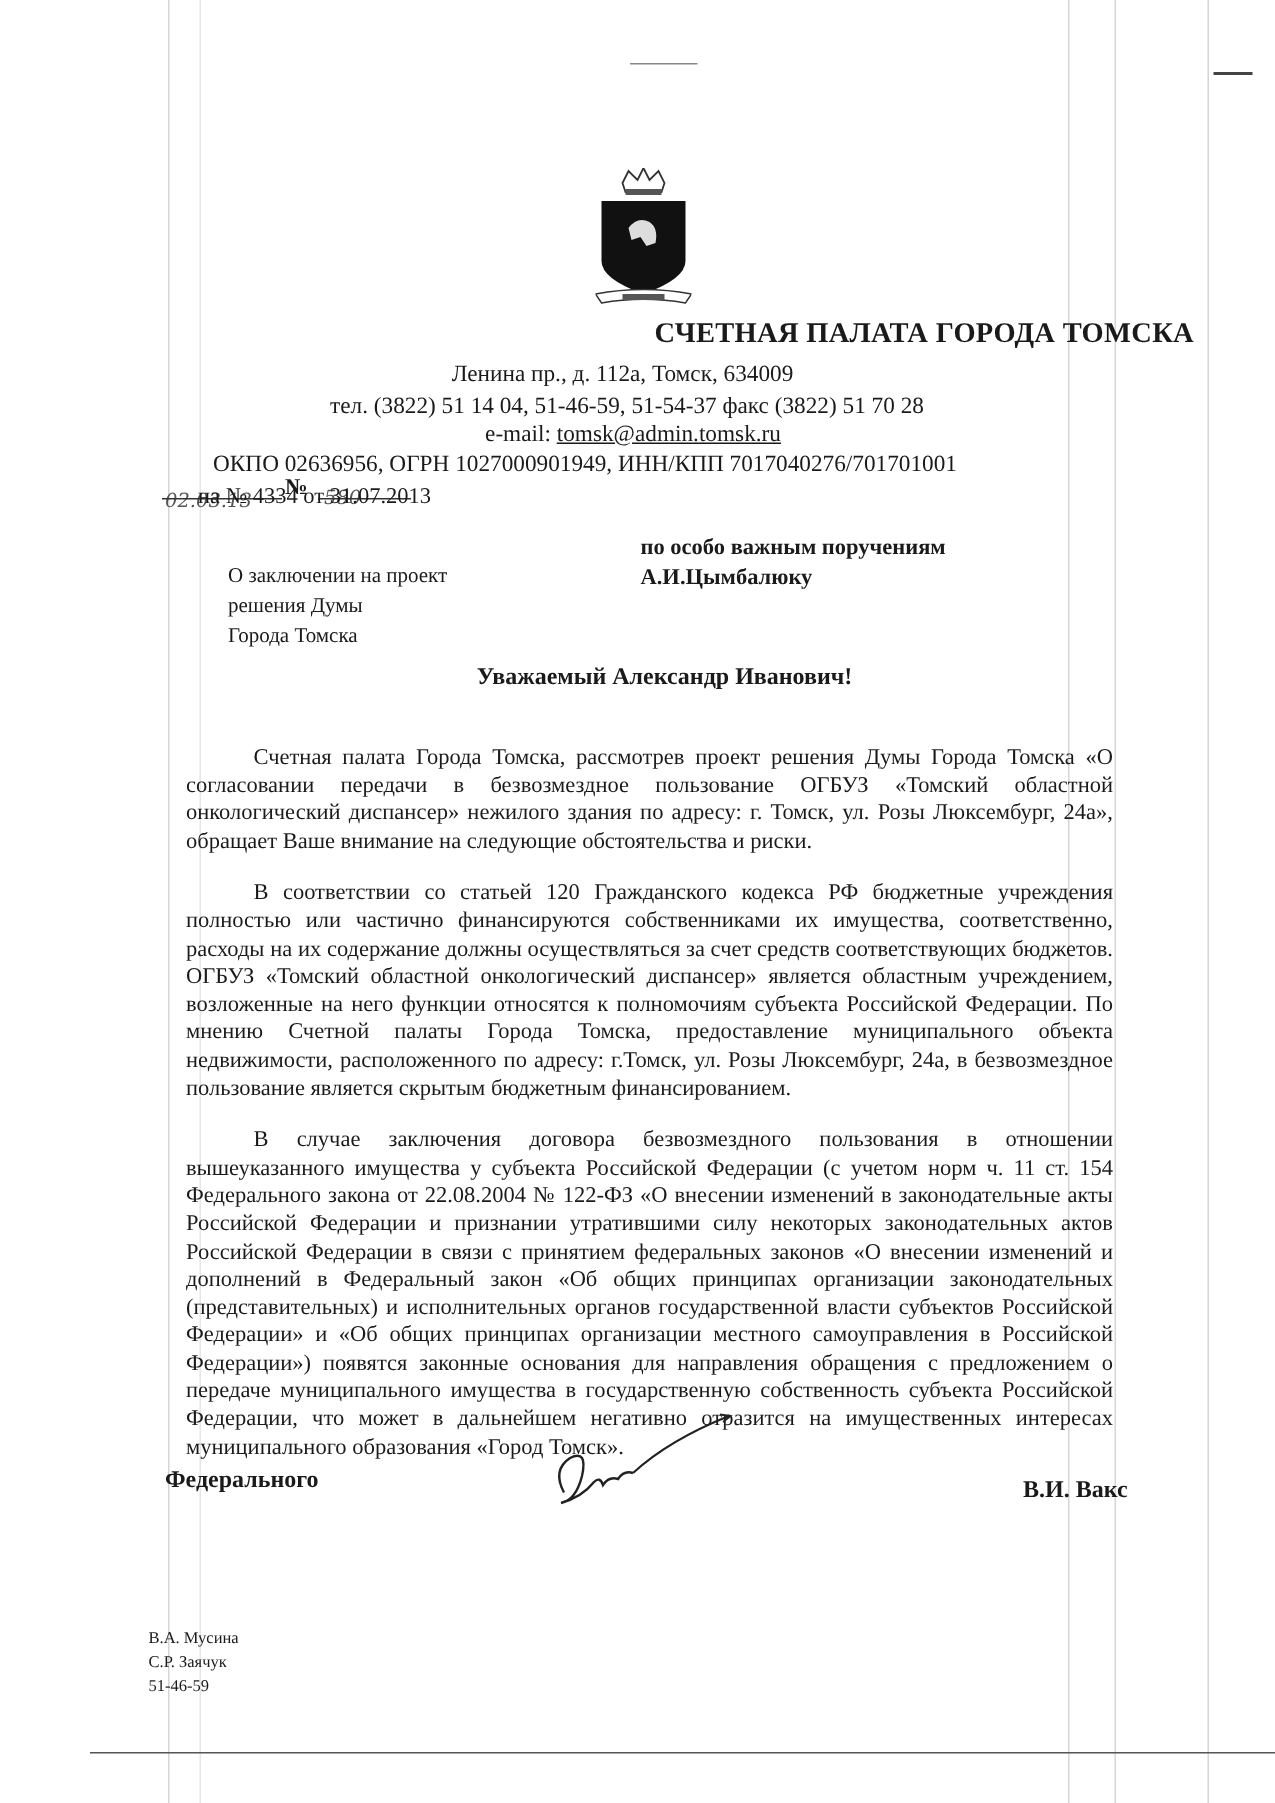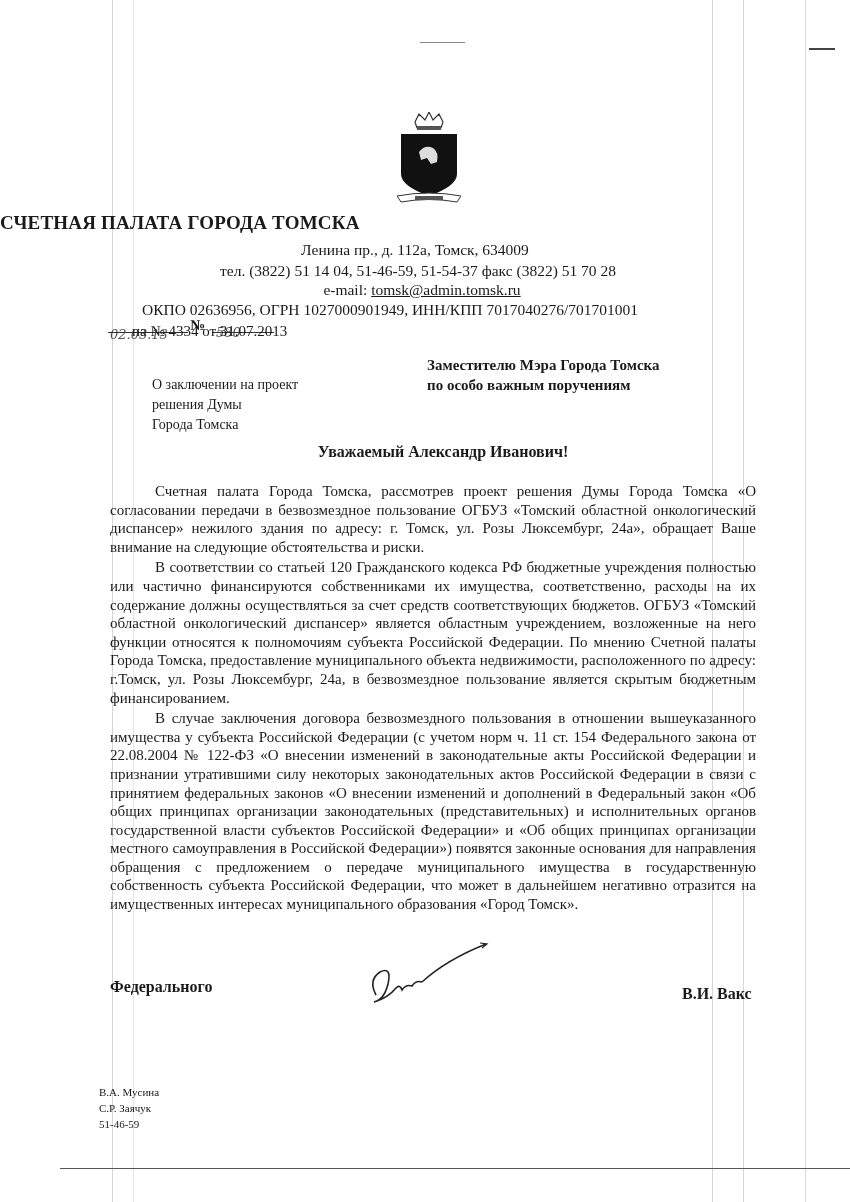--- a/index.html
+++ b/index.html
@@ -2,35 +2,35 @@
 <html><head>
 <meta charset="utf-8">
 <style>
   html, body { margin:0; padding:0; }
   body { width:850px; height:1202px; background:#ffffff; position:relative; overflow:hidden;
          font-family:"Liberation Serif", serif; color:#1a1a1a; }
   .vline { position:absolute; top:0; bottom:0; width:1px; background:#d6d6d6; }
   .hline { position:absolute; height:1px; background:#333; }
   .abs { position:absolute; }
   .crest { position:absolute; left:397px; top:112px; width:64px; height:92px; }
-  .org-title { position:absolute; left:0; width:780px; top:212px; text-align:left;
+  .org-title { position:absolute; left:16px; width:780px; top:212px; text-align:right;
                font-weight:bold; font-size:19px; letter-spacing:0.2px; }
   .center-line { position:absolute; left:0; width:850px; text-align:center; font-size:15.5px; }
   .center-line.a { top:241px; left:-10px; }
   .center-line.b { top:262px; left:-7px; }
   .center-line.c { top:281px; left:-3px; }
   .center-line.d { top:301px; left:-35px; font-size:15.5px; }
   .email { text-decoration:underline; }
   .hand { font-family:"DejaVu Serif", serif; font-style:italic; color:#555; font-size:13px;margin-top:14px; }
   .ref { position:absolute; left:108px; top:323px; font-size:15px;margin-left:24px; }
   .subject { position:absolute; left:108px; top:375px; font-size:14px; line-height:20px;margin-left:44px; }
   .addressee { position:absolute; left:427px; top:355px; font-weight:bold; font-size:15px; line-height:20px; }
   .greeting { position:absolute; left:0; width:850px; top:443px; text-align:center; font-weight:bold; font-size:16px; left:18px; }
   .body { position:absolute; left:108px; top:480px; width:650px; font-size:15px; line-height:18.6px; text-align:justify; }
-  .body p { margin:2px; text-indent:45px; }
+  .body p { margin:16px; text-indent:45px; }
   .sign-role { position:absolute; left:110px; top:978px; font-weight:bold; font-size:16px; }
   .sign-name { position:absolute; left:682px; top:985px; font-weight:bold; font-size:16px;text-align:right; }
   .signature { position:absolute; left:366px; top:940px; width:125px; height:70px; }
   .executors { position:absolute; left:99px; top:1084px; font-size:11px; line-height:16px; }
 </style>
 </head>
 <body>
 
 <div class="vline" style="left:112px"></div>
 <div class="vline" style="left:133px;background:#e6e6e6"></div>
@@ -65,22 +65,22 @@
 <div class="abs hline" style="left:212px;top:332px;width:62px;background:#333"></div>
 <div class="ref">на  № 4334 от  31.07.2013</div>
 
 <div class="subject">
   <div>О заключении на проект</div>
   <div>решения  Думы</div>
   <div>Города Томска</div>
 </div>
 
 <div class="addressee">
-  <div>Заместителю Мэра Города Томска</div>
   <div>по особо важным поручениям</div>
+  <div>А.И.Цымбалюку</div>
 </div>
 
 <div class="greeting">Уважаемый Александр Иванович!</div>
 
 <div class="body">
   <p>Счетная палата Города Томска, рассмотрев проект решения Думы Города Томска «О согласовании передачи в безвозмездное пользование ОГБУЗ «Томский областной онкологический диспансер» нежилого здания по адресу: г. Томск, ул. Розы Люксембург, 24а», обращает Ваше внимание на следующие обстоятельства и риски.</p>
   <p>В соответствии со статьей 120 Гражданского кодекса РФ бюджетные учреждения полностью или частично финансируются собственниками их имущества, соответственно, расходы на их содержание должны осуществляться за счет средств соответствующих бюджетов. ОГБУЗ «Томский областной онкологический диспансер» является областным учреждением, возложенные на него функции относятся к полномочиям субъекта Российской Федерации. По мнению Счетной палаты Города Томска, предоставление муниципального объекта недвижимости, расположенного по адресу: г.Томск, ул. Розы Люксембург, 24а, в безвозмездное пользование является скрытым бюджетным финансированием.</p>
   <p>В случае заключения договора безвозмездного пользования в отношении вышеуказанного имущества у субъекта Российской Федерации (с учетом норм ч. 11 ст. 154 Федерального закона от 22.08.2004 № 122-ФЗ «О внесении изменений в законодательные акты Российской Федерации и признании утратившими силу некоторых законодательных актов Российской Федерации в связи с принятием федеральных законов «О внесении изменений и дополнений в Федеральный закон «Об общих принципах организации законодательных (представительных) и исполнительных органов государственной власти субъектов Российской Федерации» и «Об общих принципах организации местного самоуправления в Российской Федерации») появятся законные основания для направления обращения с предложением о передаче муниципального имущества в государственную собственность субъекта Российской Федерации, что может в дальнейшем негативно отразится на имущественных интересах муниципального образования «Город Томск».</p>
 </div>
 

